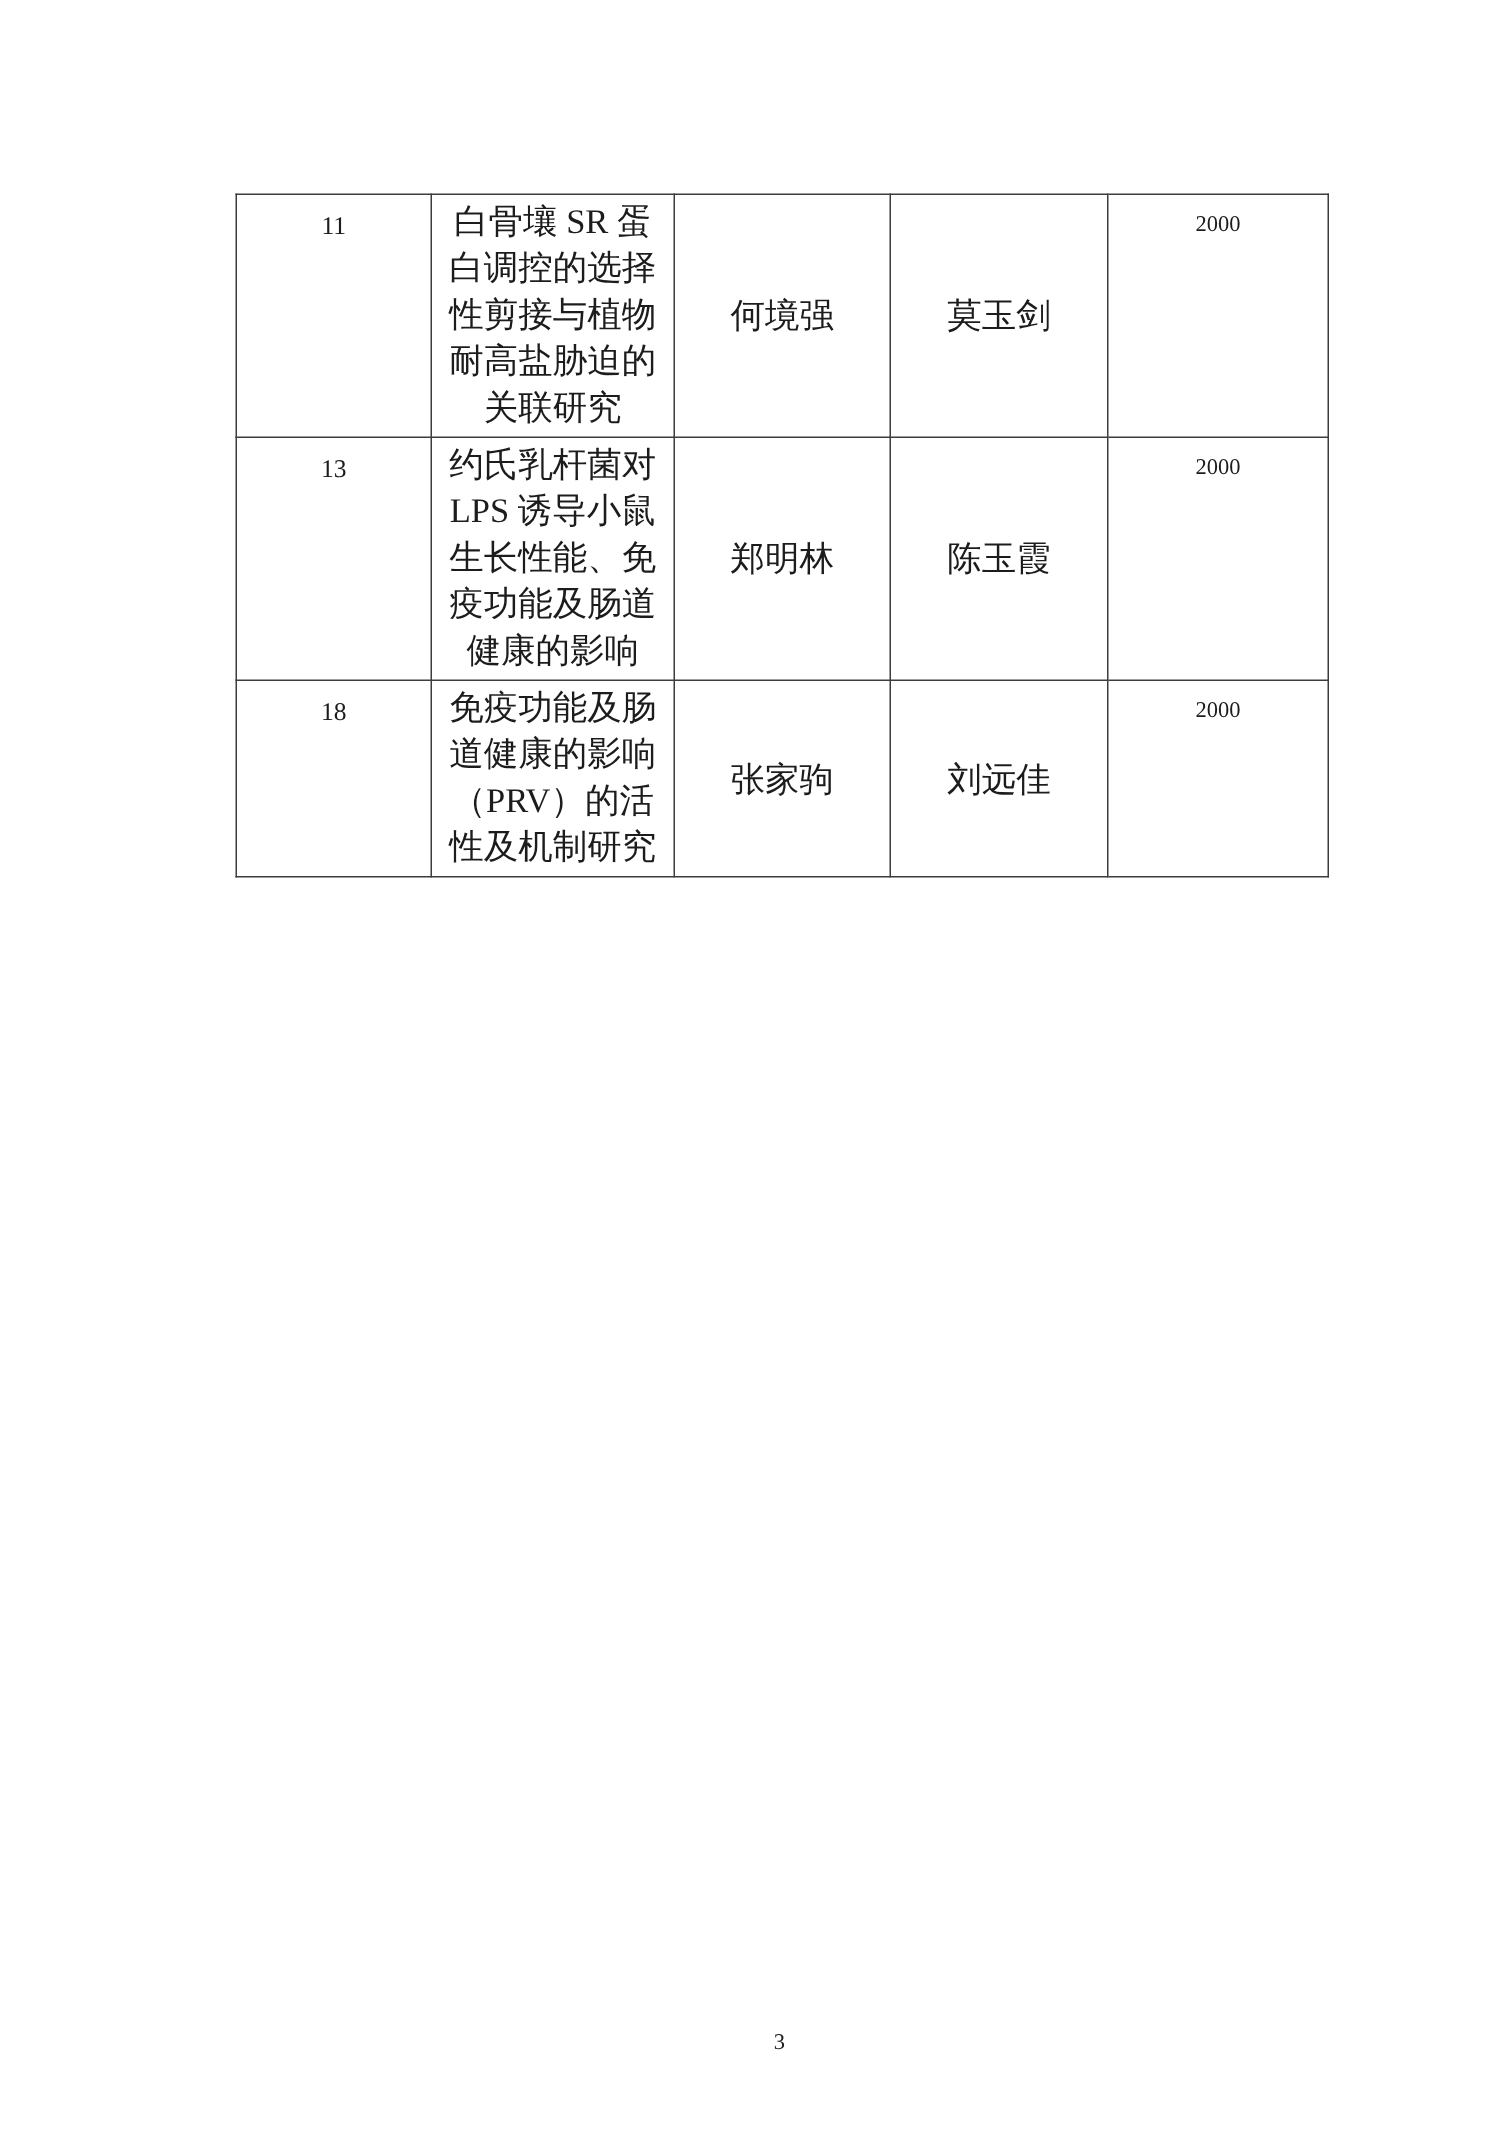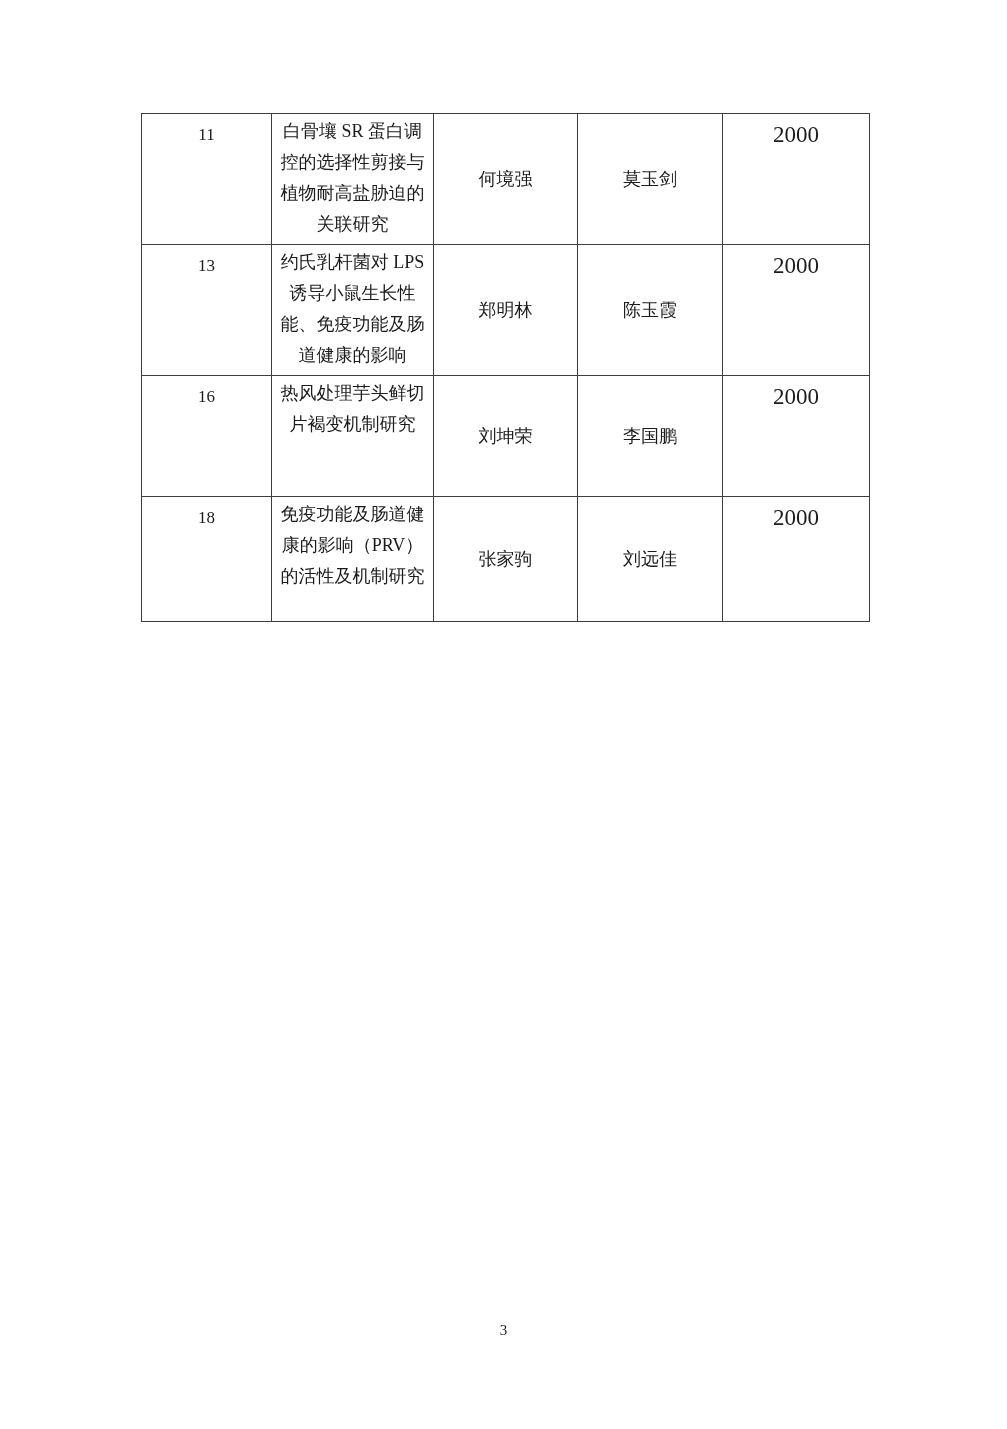--- a/index.html
+++ b/index.html
@@ -1,38 +1,38 @@
 <!DOCTYPE html>
 <html style="--text-color: #1c1c1c; --border-color: #3d3d3d; --page-bg: #ffffff;"><head>
 <meta charset="utf-8">
 <style>
   :root{
     --text-color:#1c1c1c;
     --border-color:#3d3d3d;
     --page-bg:#ffffff;
   }
-  *{margin:0;padding:0;box-sizing:border-box;}
+  *{margin:0;padding:16px;box-sizing:border-box;}
   html,body{width:1007px;height:1429px;}
   body{
     position:relative;
     background:var(--page-bg);
     font-family:"Liberation Serif","DejaVu Serif",serif;
     color:var(--text-color);
   }
   .doc-table{
     position:absolute;
     left:141px;
     top:113px;
     width:728px;
     border-collapse:collapse;
     table-layout:fixed;
   }
   .doc-table td{
     border:1px solid var(--border-color);
-    font-size:18px;
+    font-size:23px;
     line-height:31px;
     text-align:center;
     overflow:hidden;
   }
   .doc-table tr:nth-child(1){height:124px;}
   .doc-table tr:nth-child(2){height:128px;}
   .doc-table tr:nth-child(3){height:121px;margin-top:32px;}
   .doc-table tr:nth-child(4){height:125px;}
   .doc-table tr:nth-child(5){height:93px;}
   .doc-table tr:nth-child(6){height:93px;}
@@ -46,21 +46,21 @@
   td.cell-title{
     vertical-align:top;
     padding:2px 6px 4px 6px;
   }
   td.cell-person{
     vertical-align:middle;
   }
   td.cell-amount{
     vertical-align:top;
     padding-top:5px;
-    font-size:23px;
+    font-size:15px;
   }
   .page-footer{
     position:absolute;
     left:0;
     top:1322px;
     width:100%;
     text-align:center;
     font-size:15px;
   }
 </style>
@@ -84,27 +84,20 @@
     <td class="cell-amount">2000</td>
   </tr>
       <tr>
     <td class="cell-no">13</td>
     <td class="cell-title">约氏乳杆菌对 LPS 诱导小鼠生长性能、免疫功能及肠道健康的影响</td>
     <td class="cell-person">郑明林</td>
     <td class="cell-person">陈玉霞</td>
     <td class="cell-amount">2000</td>
   </tr>
       <tr>
-    <td class="cell-no">16</td>
-    <td class="cell-title">热风处理芋头鲜切片褐变机制研究</td>
-    <td class="cell-person">刘坤荣</td>
-    <td class="cell-person">李国鹏</td>
-    <td class="cell-amount">2000</td>
-  </tr>
-      <tr>
     <td class="cell-no">18</td>
     <td class="cell-title">免疫功能及肠道健康的影响（PRV）的活性及机制研究</td>
     <td class="cell-person">张家驹</td>
     <td class="cell-person">刘远佳</td>
     <td class="cell-amount">2000</td>
   </tr>
     </tbody>
 </table>
 
 <div class="page-footer">3</div>

